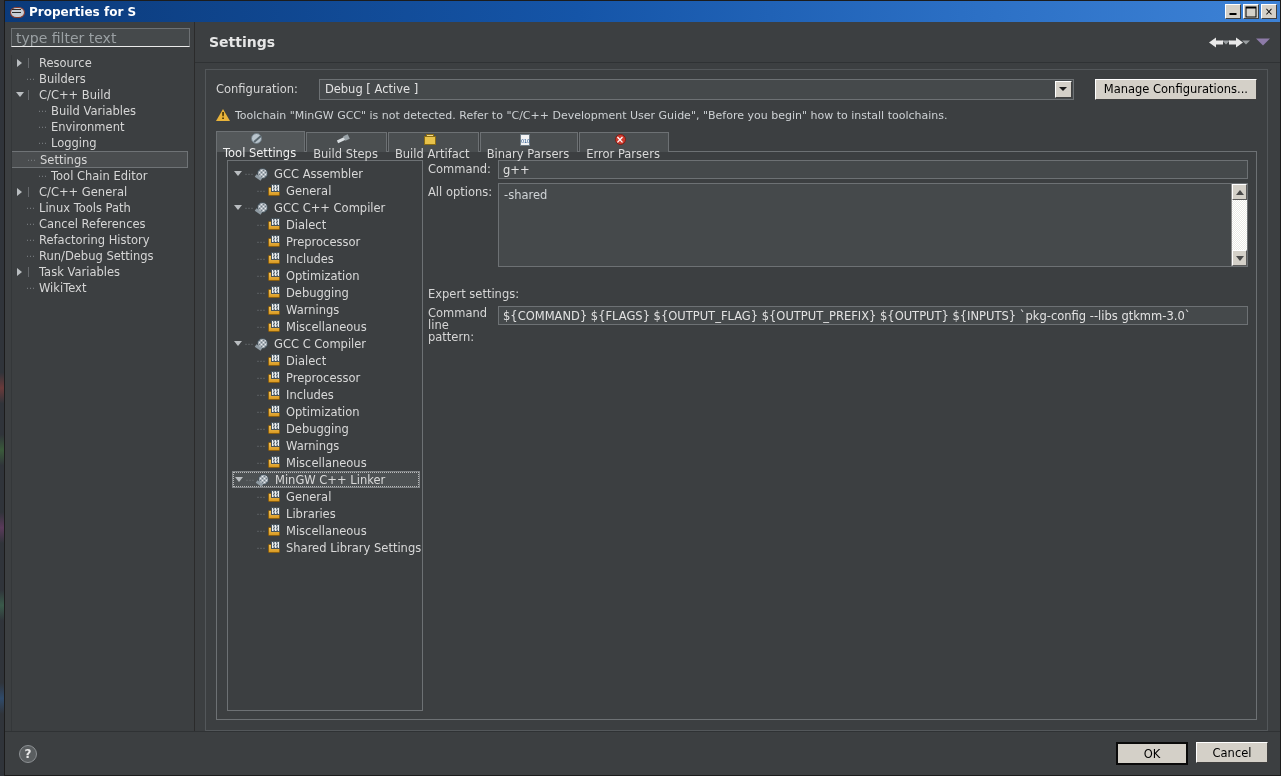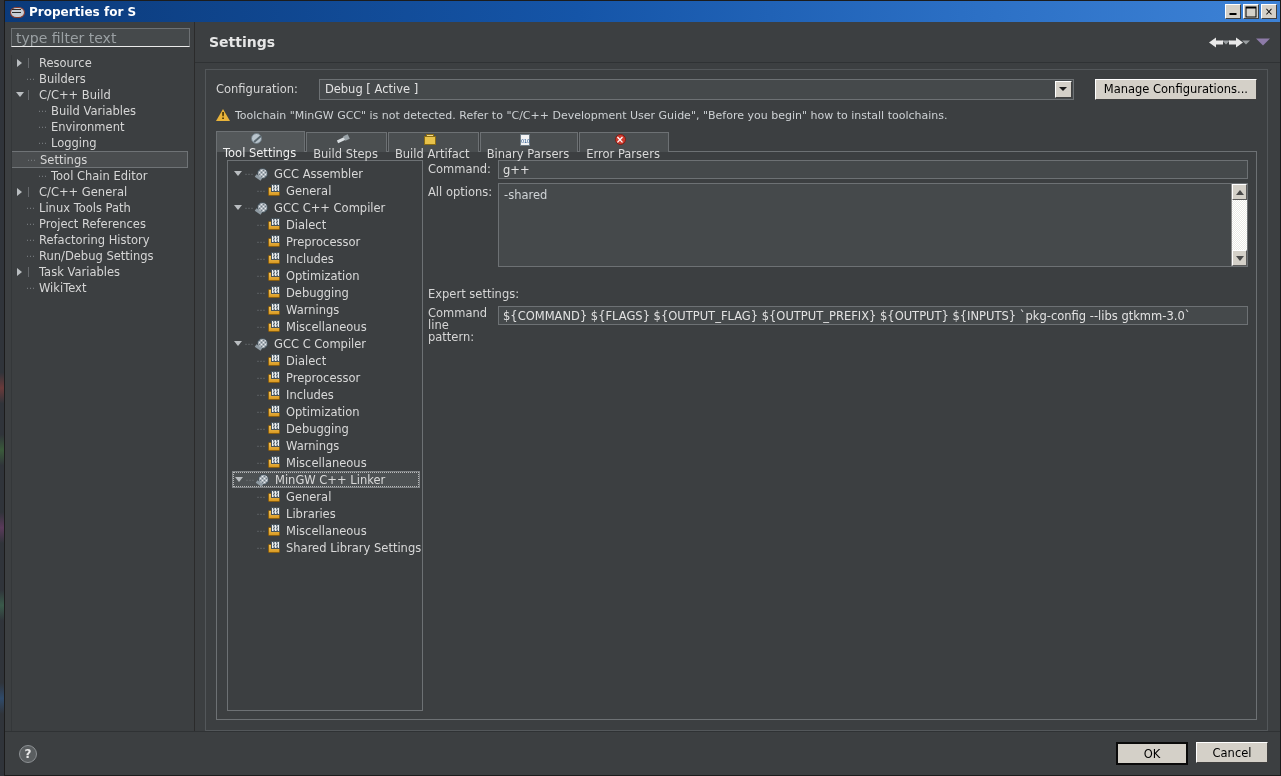--- a/index.html
+++ b/index.html
@@ -708,21 +708,21 @@
             <span class="tlabel">C/C++ General</span>
           </div>
           <div class="tnode">
             <span class="twisty "></span>
             <span class="dashlead">⋯</span>
             <span class="tlabel">Linux Tools Path</span>
           </div>
           <div class="tnode">
             <span class="twisty "></span>
             <span class="dashlead">⋯</span>
-            <span class="tlabel">Project References</span>
+            <span class="tlabel">Cancel References</span>
           </div>
           <div class="tnode">
             <span class="twisty "></span>
             <span class="dashlead">⋯</span>
             <span class="tlabel">Refactoring History</span>
           </div>
           <div class="tnode">
             <span class="twisty "></span>
             <span class="dashlead">⋯</span>
             <span class="tlabel">Run/Debug Settings</span>

